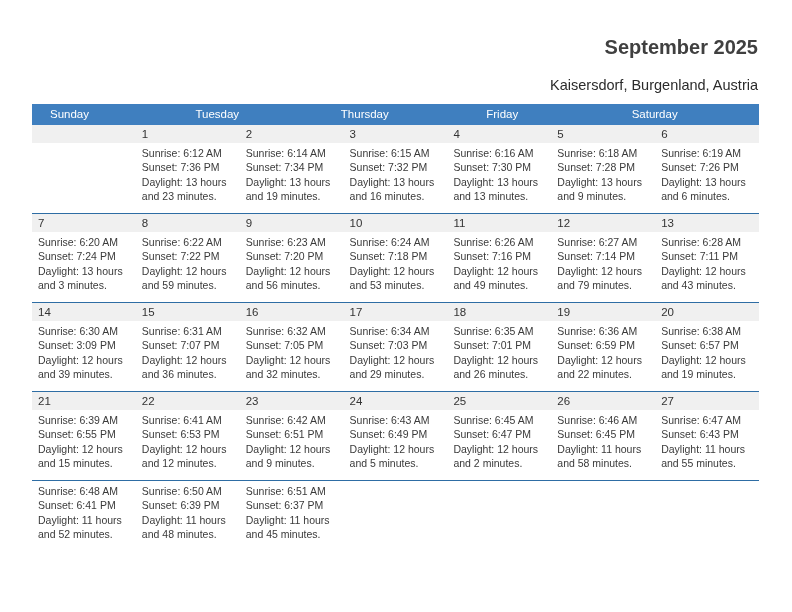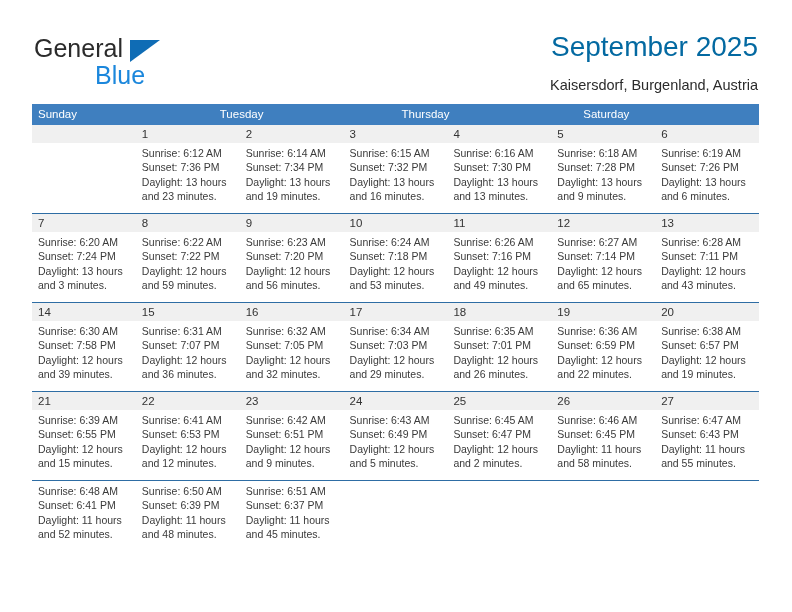--- a/index.html
+++ b/index.html
@@ -64,25 +64,25 @@
     font-family: "Liberation Sans", sans-serif;
     line-height: 28px;
   }
   .title-block {
     position: absolute;
     right: 34px;
     top: 30px;
     text-align: right;
   }
   .cal-title {
-    font-size: 28px;
-    color: #0369a1;
+    font-size: 20px;
+    color: #404040;
     line-height: 34px;
     white-space: nowrap;
-    font-weight: normal;
+    font-weight: bold;
   }
   .cal-subtitle {
     font-size: 14.5px;
     color: #2b2b2b;
     line-height: 20px;
     margin-top: 11px;
     white-space: nowrap;
   }
 
   
@@ -95,21 +95,21 @@
   .weekdays {
     display: flex;
     background: #3f7fbf;
     height: 21px;
   }
   .weekday {
     flex: 1 1 0;
     color: #ffffff;
     font-size: 11.5px;
     line-height: 21px;
-    padding-left: 6px;
+    padding-left: 18px;
     box-sizing: border-box;
     white-space: nowrap;
     overflow: hidden;
   }
   .week {
     position: relative;
   }
   .week + .week {
     border-top: 1.5px solid #2e6da4;
   }
@@ -146,38 +146,34 @@
     height: 68px;
   }
 </style>
 </head>
 <body>
 
 <div class="page">
 
   <div class="masthead">
 
-    <div class="logo">
-      <span class="logo-row1">General</span>
-      <span class="logo-tri"></span>
-      <span class="logo-row2">Blue</span>
-    </div>
 
     <div class="title-block">
       <div class="cal-title">September 2025</div>
       <div class="cal-subtitle">Kaisersdorf, Burgenland, Austria</div>
     </div>
 
   </div>
 
   <div class="calendar">
     <div class="weekdays" id="weekday-row">
         <div class="weekday">Sunday</div>
         <div class="weekday">Tuesday</div>
         <div class="weekday">Thursday</div>
+        <div class="weekday">Friday</div>
         <div class="weekday">Saturday</div>
       </div>
     <div id="weeks-container">
         <div class="week">
           <div class="week-numbers">
             <div class="daynum"></div>
             <div class="daynum">1</div>
             <div class="daynum">2</div>
             <div class="daynum">3</div>
             <div class="daynum">4</div>
@@ -262,21 +258,21 @@
             <div class="daycell">
               <div>Sunrise: 6:26 AM</div>
               <div>Sunset: 7:16 PM</div>
               <div>Daylight: 12 hours</div>
               <div>and 49 minutes.</div>
             </div>
             <div class="daycell">
               <div>Sunrise: 6:27 AM</div>
               <div>Sunset: 7:14 PM</div>
               <div>Daylight: 12 hours</div>
-              <div>and 65 minutes.</div>
+              <div>and 79 minutes.</div>
             </div>
             <div class="daycell">
               <div>Sunrise: 6:28 AM</div>
               <div>Sunset: 7:11 PM</div>
               <div>Daylight: 12 hours</div>
               <div>and 43 minutes.</div>
             </div>
           </div>
         </div>
         <div class="week">
@@ -285,21 +281,21 @@
             <div class="daynum">15</div>
             <div class="daynum">16</div>
             <div class="daynum">17</div>
             <div class="daynum">18</div>
             <div class="daynum">19</div>
             <div class="daynum">20</div>
           </div>
           <div class="week-body">
             <div class="daycell">
               <div>Sunrise: 6:30 AM</div>
-              <div>Sunset: 7:58 PM</div>
+              <div>Sunset: 3:09 PM</div>
               <div>Daylight: 12 hours</div>
               <div>and 39 minutes.</div>
             </div>
             <div class="daycell">
               <div>Sunrise: 6:31 AM</div>
               <div>Sunset: 7:07 PM</div>
               <div>Daylight: 12 hours</div>
               <div>and 36 minutes.</div>
             </div>
             <div class="daycell">

